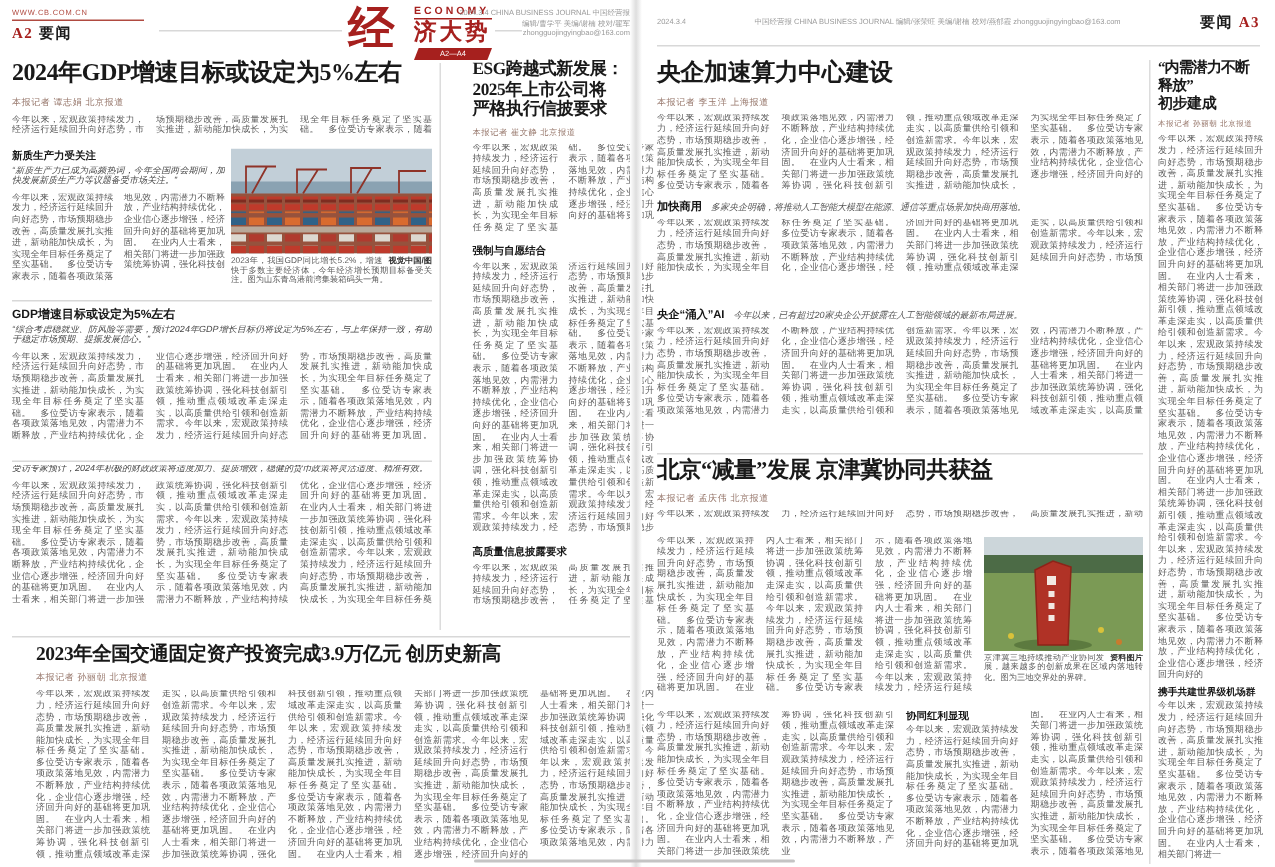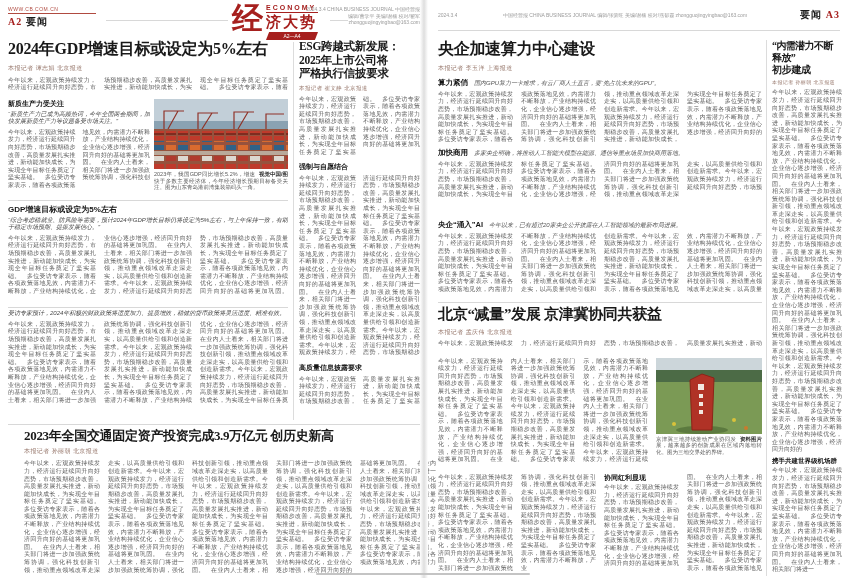--- a/index.html
+++ b/index.html
@@ -25,21 +25,21 @@
   .caption .credit{float:right;color:#333;font-weight:700;margin-left:4px;}
   .hrule{background:#d8d8d8;height:1px;}
   .vrule{background:#dcdcdc;width:1px;}
   
   .tiny{font-size:5px;line-height:6.5px;color:#9a9a9a;white-space:nowrap;overflow:hidden;}
   .url-txt{font-size:5px;color:#b04a40;letter-spacing:0.5px;}
   .page-label{font-size:10px;font-weight:700;color:#1a1a1a;letter-spacing:1px;}
   .page-label .num{color:#a6201e;font-family:"Liberation Serif",serif;}
   .masthead{display:flex;align-items:flex-start;}
   .mh-char{font-family:"Liberation Serif","DejaVu Serif",serif;font-size:31px;line-height:30px;font-weight:700;color:#a6201e;}
-  .mh-right{margin-left:3px;}
+  .mh-right{margin-left:13px;}
   .mh-en{font-size:7px;font-weight:700;color:#a6201e;letter-spacing:2px;line-height:8px;border-bottom:1px solid #a6201e;}
   .mh-cn{font-family:"Liberation Serif",serif;font-size:15px;font-weight:700;color:#a6201e;line-height:18px;letter-spacing:2px;}
   .mh-ribbon{margin-top:1px;width:52px;height:8px;background:#a6201e;color:#fff;font-size:5px;line-height:8px;text-align:center;
              clip-path:polygon(6% 0,100% 0,94% 100%,0 100%);}
   .info-lines{text-align:right;}
   .photo-frame{display:block;}
 </style>
 </head>
 <body>
 
@@ -129,21 +129,21 @@
       <div class="lead" style="height:15px;margin-top:2px;">“综合考虑稳就业、防风险等需要，预计2024年GDP增长目标仍将设定为5%左右，与上年保持一致，有助于稳定市场预期、提振发展信心。”</div>
       <div class="body-text cols-3" style="margin-top:3px;height:68px;">今年以来，宏观政策持续发力，经济运行延续回升向好态势，市场预期稳步改善，高质量发展扎实推进，新动能加快成长，为实现全年目标任务奠定了坚实基础。　多位受访专家表示，随着各项政策落地见效，内需潜力不断释放，产业结构持续优化，企业信心逐步增强，经济回升向好的基础将更加巩固。　在业内人士看来，相关部门将进一步加强政策统筹协调，强化科技创新引领，推动重点领域改革走深走实，以高质量供给引领和创造新需求。今年以来，宏观政策持续发力，经济运行延续回升向好态势，市场预期稳步改善，高质量发展扎实推进，新动能加快成长，为实现全年目标任务奠定了坚实基础。　多位受访专家表示，随着各项政策落地见效，内需潜力不断释放，产业结构持续优化，企业信心逐步增强，经济回升向好的基础将更加巩固。　在业内人士看来，相关部门将进一步加强政策统筹协调，强化科技创新引领，推动重点领域改革走深走实，以高质量供给引领和创造新需求。今年以来，宏</div>
 
       <div class="hrule" style="margin-top:4px;"></div>
       <div class="lead" style="height:8px;margin-top:2px;">受访专家预计，2024年积极的财政政策将适度加力、提质增效，稳健的货币政策将灵活适度、精准有效。</div>
       <div class="body-text cols-3" style="margin-top:3px;height:88px;">今年以来，宏观政策持续发力，经济运行延续回升向好态势，市场预期稳步改善，高质量发展扎实推进，新动能加快成长，为实现全年目标任务奠定了坚实基础。　多位受访专家表示，随着各项政策落地见效，内需潜力不断释放，产业结构持续优化，企业信心逐步增强，经济回升向好的基础将更加巩固。　在业内人士看来，相关部门将进一步加强政策统筹协调，强化科技创新引领，推动重点领域改革走深走实，以高质量供给引领和创造新需求。今年以来，宏观政策持续发力，经济运行延续回升向好态势，市场预期稳步改善，高质量发展扎实推进，新动能加快成长，为实现全年目标任务奠定了坚实基础。　多位受访专家表示，随着各项政策落地见效，内需潜力不断释放，产业结构持续优化，企业信心逐步增强，经济回升向好的基础将更加巩固。　在业内人士看来，相关部门将进一步加强政策统筹协调，强化科技创新引领，推动重点领域改革走深走实，以高质量供给引领和创造新需求。今年以来，宏观政策持续发力，经济运行延续回升向好态势，市场预期稳步改善，高质量发展扎实推进，新动能加快成长，为实现全年目标任务奠定了坚实基础。　多位受访专家表示，随着各项政策落地见效，内需潜力不断释放，产业结构持</div>
     </div>
 
     <div class="abs vrule" style="left:285px;top:42px;height:378px;"></div>
 
-    <div class="abs" style="left:291px;top:40px;width:121px;height:382px;">
+    <div class="abs" style="left:307px;top:40px;width:121px;height:382px;">
       <div class="headline" style="font-size:11.5px;">ESG跨越式新发展：</div>
       <div class="headline" style="font-size:11.5px;">2025年上市公司将</div>
       <div class="headline" style="font-size:11.5px;">严格执行信披要求</div>
       <div class="byline" style="margin-top:4px;font-size:5.5px;">本报记者 崔文静 北京报道</div>
       <div class="body-text cols-2" style="margin-top:4px;height:62px;">今年以来，宏观政策持续发力，经济运行延续回升向好态势，市场预期稳步改善，高质量发展扎实推进，新动能加快成长，为实现全年目标任务奠定了坚实基础。　多位受访专家表示，随着各项政策落地见效，内需潜力不断释放，产业结构持续优化，企业信心逐步增强，经济回升向好的基础将更加巩固。　在业内人士看来，相关部门将进一</div>
       <div class="sub-head" style="margin-top:4px;">强制与自愿结合</div>
       <div class="body-text cols-2" style="margin-top:3px;height:184px;">今年以来，宏观政策持续发力，经济运行延续回升向好态势，市场预期稳步改善，高质量发展扎实推进，新动能加快成长，为实现全年目标任务奠定了坚实基础。　多位受访专家表示，随着各项政策落地见效，内需潜力不断释放，产业结构持续优化，企业信心逐步增强，经济回升向好的基础将更加巩固。　在业内人士看来，相关部门将进一步加强政策统筹协调，强化科技创新引领，推动重点领域改革走深走实，以高质量供给引领和创造新需求。今年以来，宏观政策持续发力，经济运行延续回升向好态势，市场预期稳步改善，高质量发展扎实推进，新动能加快成长，为实现全年目标任务奠定了坚实基础。　多位受访专家表示，随着各项政策落地见效，内需潜力不断释放，产业结构持续优化，企业信心逐步增强，经济回升向好的基础将更加巩固。　在业内人士看来，相关部门将进一步加强政策统筹协调，强化科技创新引领，推动重点领域改革走深走实，以高质量供给引领和创造新需求。今年以来，宏观政策持续发力，经济运行延续回升向好态势，市场预期稳步改善，高质量发展扎实推进，</div>
       <div class="sub-head" style="margin-top:4px;">高质量信息披露要求</div>
       <div class="body-text cols-2" style="margin-top:3px;height:34px;">今年以来，宏观政策持续发力，经济运行延续回升向好态势，市场预期稳步改善，高质量发展扎实推进，新动能加快成长，为实现全年目标任务奠定了坚实基础。　多位受访专家表示，随着各项政策落地见</div>
     </div>
@@ -167,24 +167,20 @@
     <div class="abs page-label" style="right:2px;top:8px;">
       <span>要闻</span>
       <span class="num">A3</span>
     </div>
     <div class="abs hrule" style="left:8px;top:30px;width:402px;"></div>
 
     <div class="abs" style="left:8px;top:40px;width:324px;height:260px;">
       <div class="headline" style="font-size:16px;">央企加速算力中心建设</div>
       <div class="byline" style="margin-top:5px;">本报记者 李玉洋 上海报道</div>
 
-      <div class="lead-in" style="margin-top:5px;">
-        <span class="li-head">算力紧俏</span>
-        <span class="li-text">国内GPU算力一卡难求，有云厂商人士直言，要“先占坑未来的GPU”。</span>
-      </div>
       <div class="body-text cols-4" style="margin-top:3px;height:54px;">今年以来，宏观政策持续发力，经济运行延续回升向好态势，市场预期稳步改善，高质量发展扎实推进，新动能加快成长，为实现全年目标任务奠定了坚实基础。　多位受访专家表示，随着各项政策落地见效，内需潜力不断释放，产业结构持续优化，企业信心逐步增强，经济回升向好的基础将更加巩固。　在业内人士看来，相关部门将进一步加强政策统筹协调，强化科技创新引领，推动重点领域改革走深走实，以高质量供给引领和创造新需求。今年以来，宏观政策持续发力，经济运行延续回升向好态势，市场预期稳步改善，高质量发展扎实推进，新动能加快成长，为实现全年目标任务奠定了坚实基础。　多位受访专家表示，随着各项政策落地见效，内需潜力不断释放，产业结构持续优化，企业信心逐步增强，经济回升向好的基础将更加巩固。　在业内人士看来，</div>
 
       <div class="lead-in" style="margin-top:3px;">
         <span class="li-head">加快商用</span>
         <span class="li-text">多家央企明确，将推动人工智能大模型在能源、通信等重点场景加快商用落地。</span>
       </div>
       <div class="body-text cols-4" style="margin-top:3px;height:40px;">今年以来，宏观政策持续发力，经济运行延续回升向好态势，市场预期稳步改善，高质量发展扎实推进，新动能加快成长，为实现全年目标任务奠定了坚实基础。　多位受访专家表示，随着各项政策落地见效，内需潜力不断释放，产业结构持续优化，企业信心逐步增强，经济回升向好的基础将更加巩固。　在业内人士看来，相关部门将进一步加强政策统筹协调，强化科技创新引领，推动重点领域改革走深走实，以高质量供给引领和创造新需求。今年以来，宏观政策持续发力，经济运行延续回升向好态势，市场预期稳步改善，高质量发展扎实推进，新动能加快成长</div>
 
       <div class="lead-in" style="margin-top:19px;">
         <span class="li-head">央企“涌入”AI</span>

